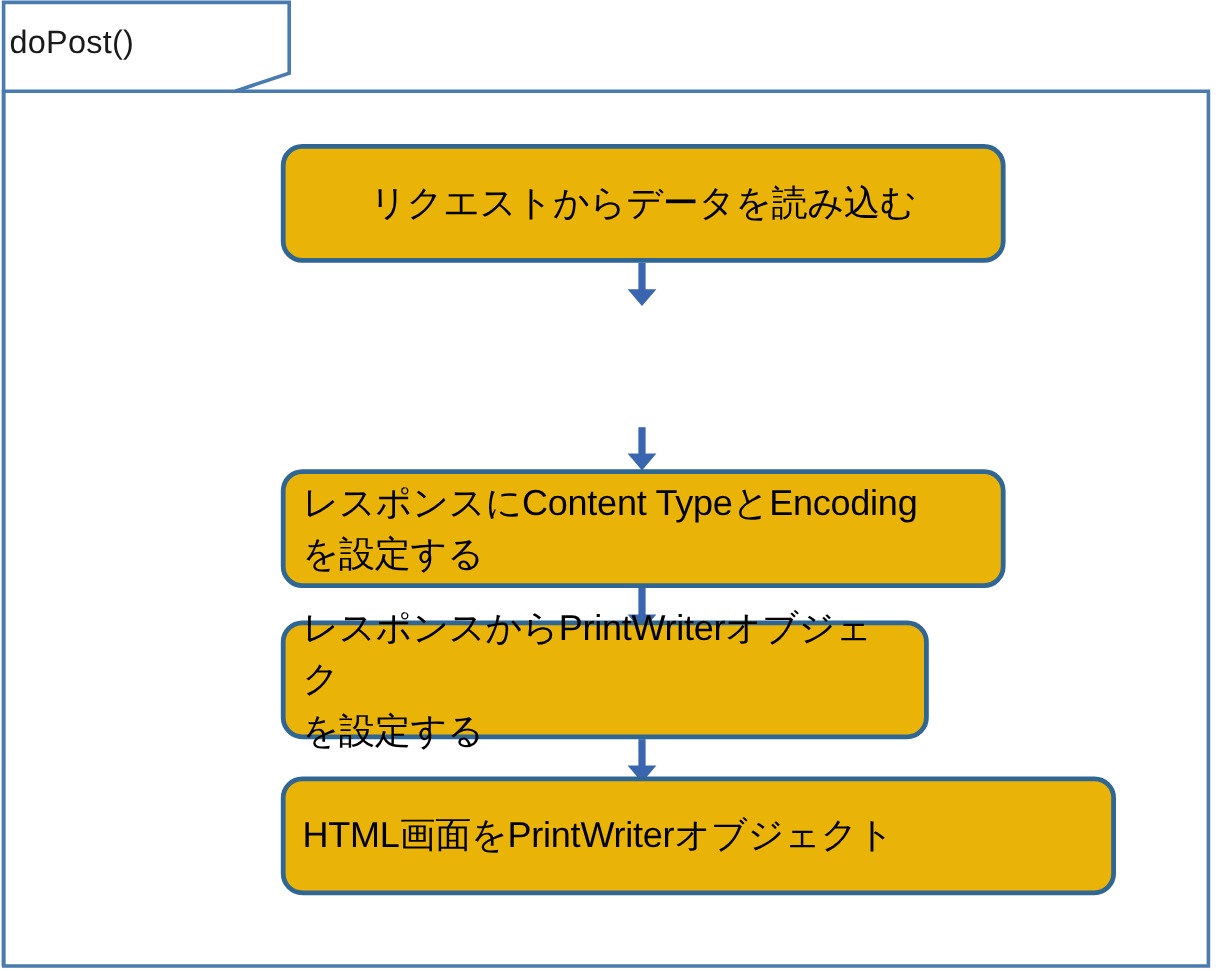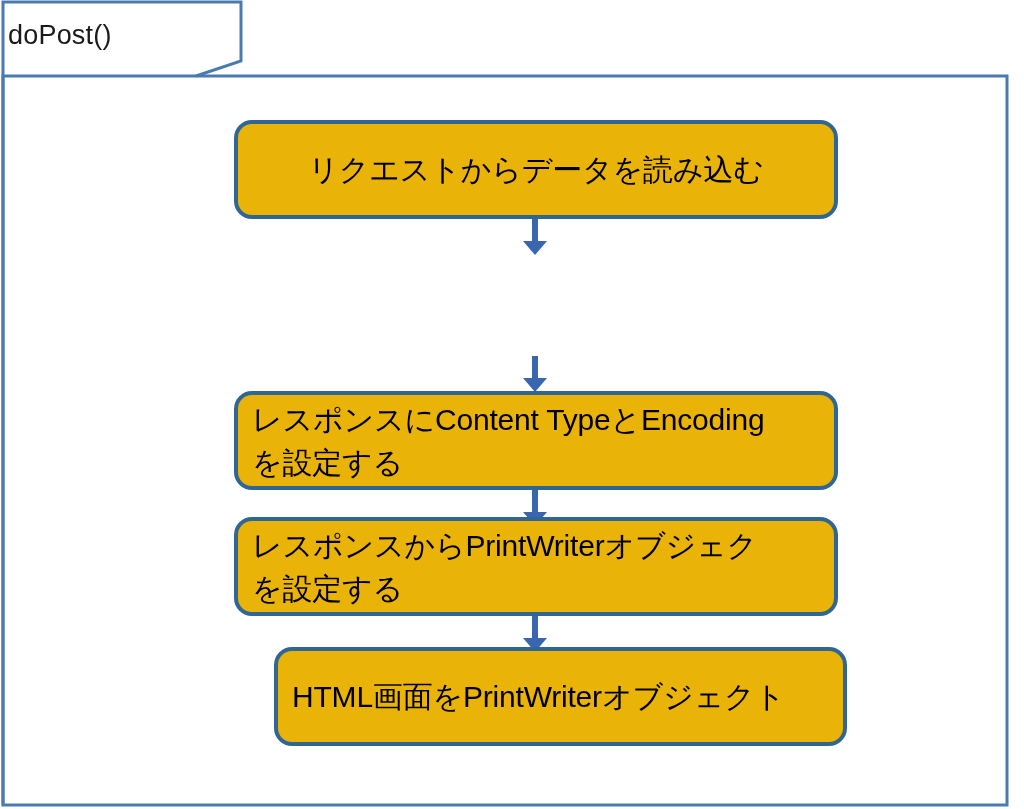--- a/index.html
+++ b/index.html
@@ -131,31 +131,31 @@
       <span>レスポンスにContent TypeとEncoding</span><br>
       <span>を設定する</span>
     </span>
   </div>
 
   <div class="connector" style="left:520px; top:490px; height:36px;">
     <div class="shaft" style="height:23px;"></div>
     <div class="head" style="top:22px;"></div>
   </div>
 
-  <div class="node" style="left:234px; top:517px; width:604px; height:99px;">
+  <div class="node" style="left:234px; top:517px; width:540px; height:99px;">
     <span class="node-text align-left">
       <span>レスポンスからPrintWriterオブジェク</span><br>
       <span>を設定する</span>
     </span>
   </div>
 
   <div class="connector" style="left:520px; top:616px; height:36px;">
     <div class="shaft" style="height:23px;"></div>
     <div class="head" style="top:22px;"></div>
   </div>
 
-  <div class="node" style="left:234px; top:647px; width:573px; height:99px;margin-left:40px;">
+  <div class="node" style="left:234px; top:647px; width:696px; height:99px;">
     <span class="node-text align-left">
       <span>HTML画面をPrintWriterオブジェクト</span><br>
     </span>
   </div>
 
 </div>
 
 </body></html>

